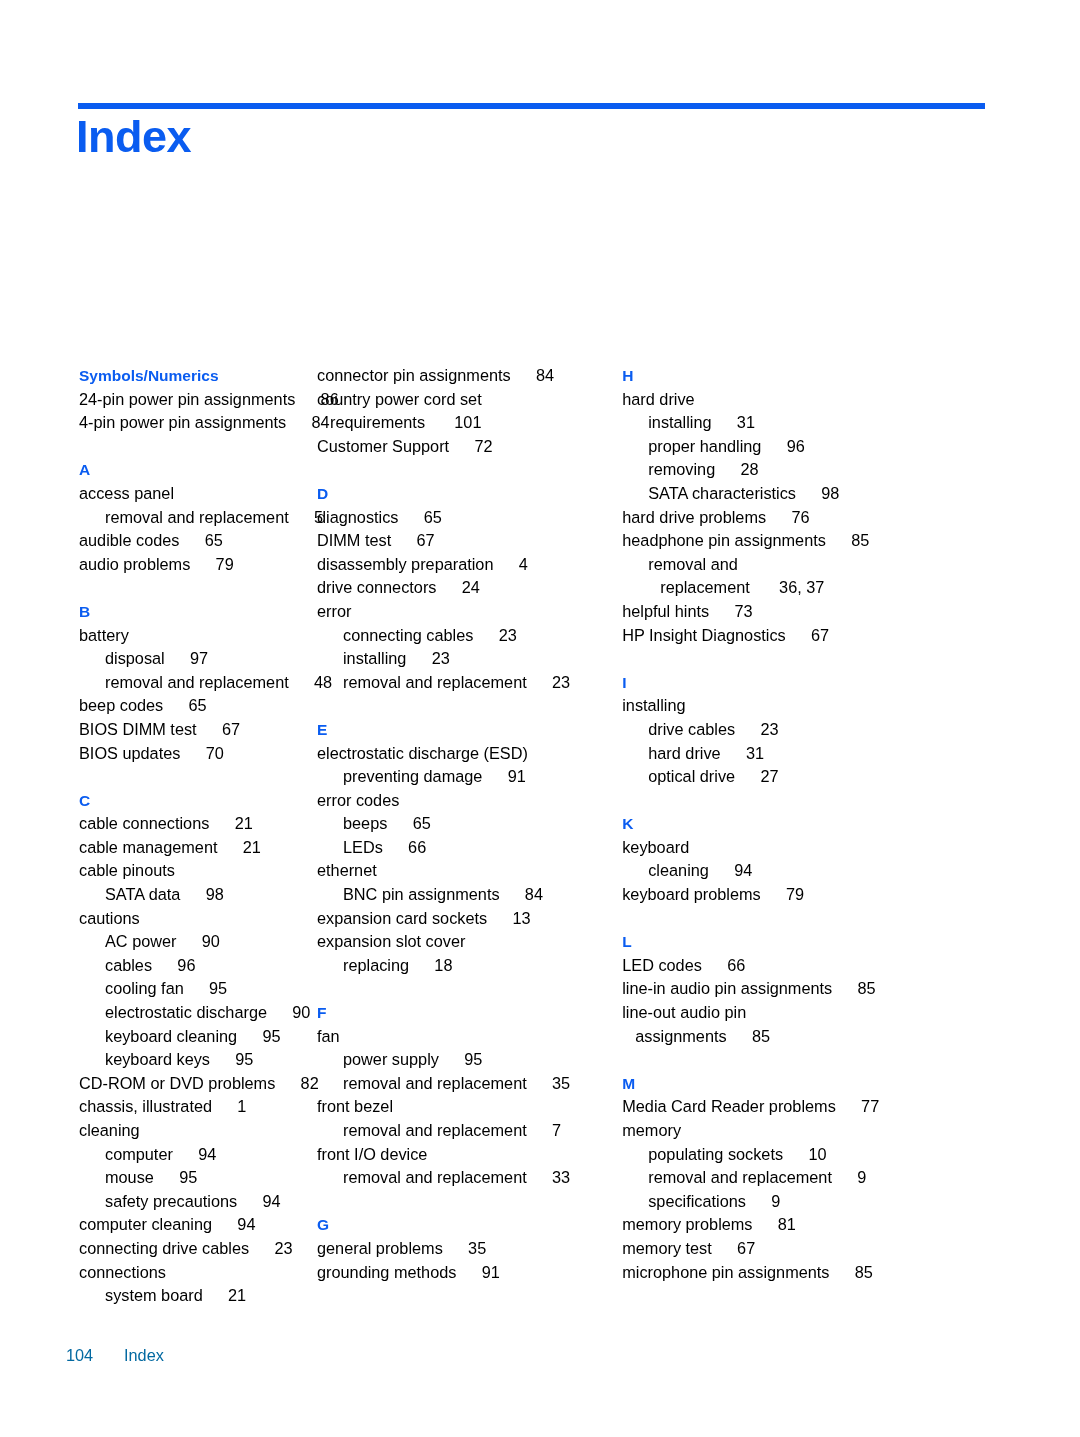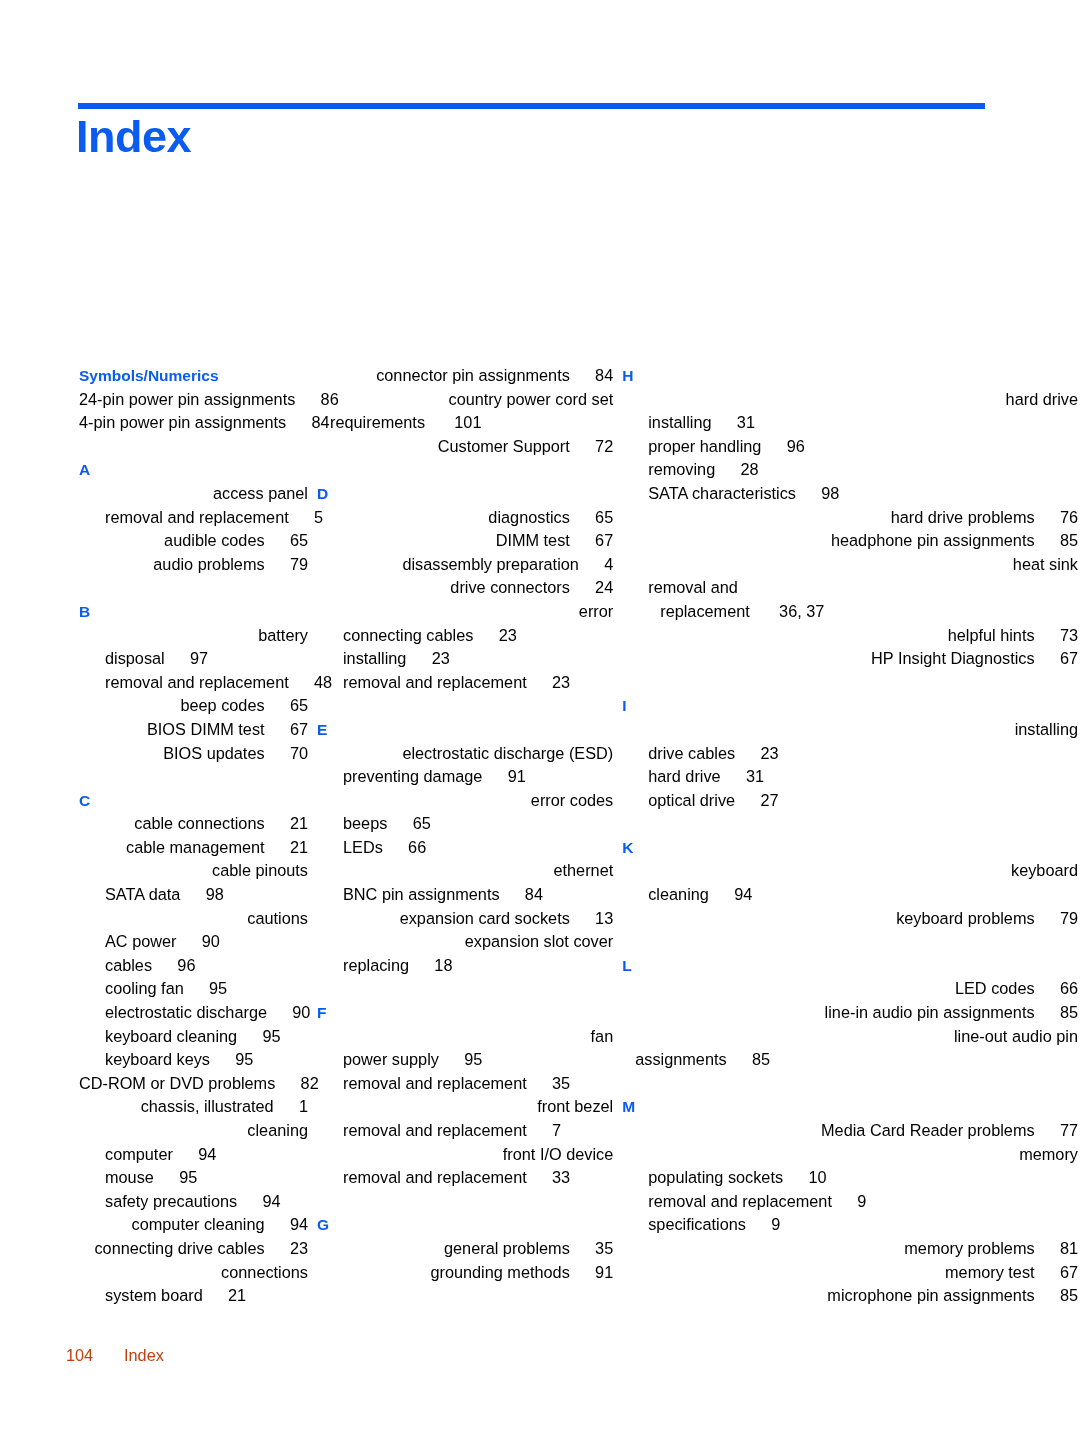--- a/index.html
+++ b/index.html
@@ -67,38 +67,38 @@
   }
   .letter-head.gap {
     margin-top: 23.6px;
   }
   .entry {
     font-size: 16.3px;
     line-height: 23.6px;
     color: #000000;
     white-space: nowrap;
   }
-  .entry.lvl1 { padding-left: 0px; text-align: right; }
+  .entry.lvl1 { padding-left: 0px; }
   .entry.lvl2 { padding-left: 26px; }
   .entry.wrap { padding-left: 13px; }
   .entry.wrap2 { padding-left: 38px; }
   .pg {
     padding-left: 9px;
   }
   .pg.wide {
     padding-left: 13px;
   }
 
   
   .footer {
     position: absolute;
     left: 66px;
     top: 1346px;
     font-size: 16.3px;
-    color: #c2410c;
+    color: #0369a1;
     white-space: nowrap;
   }
   .footer .folio { display: inline-block; min-width: 58px; }
 </style>
 </head>
 <body>
 
 <div class="page">
 
   <div class="header-rule"></div>
@@ -184,21 +184,20 @@
         </div>
       <div class="col col-3">
           <div class="letter-head">H</div>
           <div class="entry lvl1"><span>hard drive</span></div>
           <div class="entry lvl2"><span>installing</span><span class="pg"> 31</span></div>
           <div class="entry lvl2"><span>proper handling</span><span class="pg"> 96</span></div>
           <div class="entry lvl2"><span>removing</span><span class="pg"> 28</span></div>
           <div class="entry lvl2"><span>SATA characteristics</span><span class="pg"> 98</span></div>
           <div class="entry lvl1"><span>hard drive problems</span><span class="pg"> 76</span></div>
           <div class="entry lvl1"><span>headphone pin assignments</span><span class="pg"> 85</span></div>
-          <div class="entry lvl1"><span>heat sink</span></div>
           <div class="entry lvl2"><span>removal and</span></div>
           <div class="entry wrap2"><span>replacement</span><span class="pg wide"> 36, 37</span></div>
           <div class="entry lvl1"><span>helpful hints</span><span class="pg"> 73</span></div>
           <div class="entry lvl1"><span>HP Insight Diagnostics</span><span class="pg"> 67</span></div>
           <div class="letter-head gap">I</div>
           <div class="entry lvl1"><span>installing</span></div>
           <div class="entry lvl2"><span>drive cables</span><span class="pg"> 23</span></div>
           <div class="entry lvl2"><span>hard drive</span><span class="pg"> 31</span></div>
           <div class="entry lvl2"><span>optical drive</span><span class="pg"> 27</span></div>
           <div class="letter-head gap">K</div>

